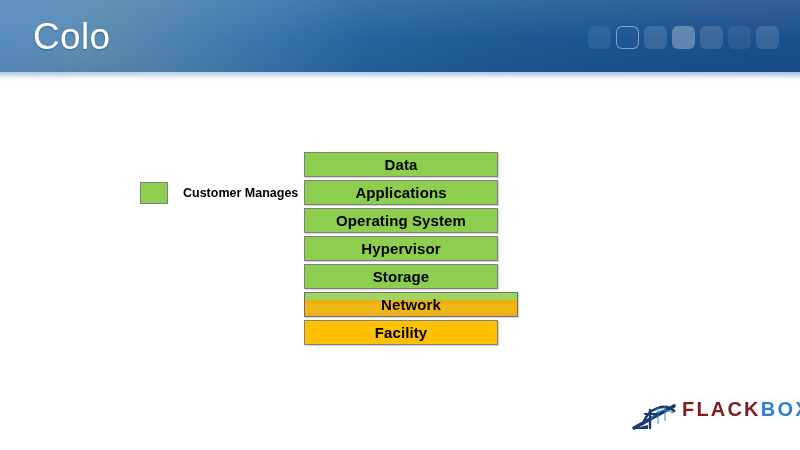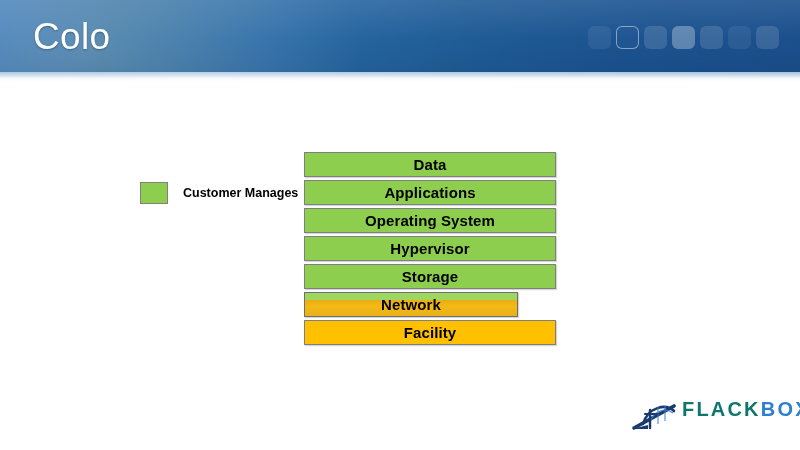--- a/index.html
+++ b/index.html
@@ -141,21 +141,21 @@
     font-weight: bold;
     color: #000000;
     white-space: nowrap;
   }
 
   
   #stack {
     position: absolute;
     left: 304px;
     top: 152px;
-    width: 252px;
+    width: 194px;
   }
   .layer-bar {
     position: relative;
     height: 25px;
     margin-bottom: 3px;
     border: 1px solid #7f7f7f;
     box-sizing: border-box;
     display: flex;
     align-items: center;
     justify-content: center;
@@ -213,21 +213,21 @@
   #logo-wordmark {
     position: absolute;
     left: 54px;
     top: 2px;
     font-size: 20px;
     font-weight: bold;
     letter-spacing: 2.2px;
     line-height: 22px;
     white-space: nowrap;
   }
-  #logo-flack { color: #0f766e; margin-top: 16px; }
+  #logo-flack { color: #7f1d1d; margin-top: 16px; }
   #logo-box   { color: #2f7fd0; }
   #logo-url {
     position: absolute;
     left: 55px;
     top: 25px;
     font-size: 12.5px;
     color: #1a1a1a;
     letter-spacing: 0.2px;
     white-space: nowrap;
   }

